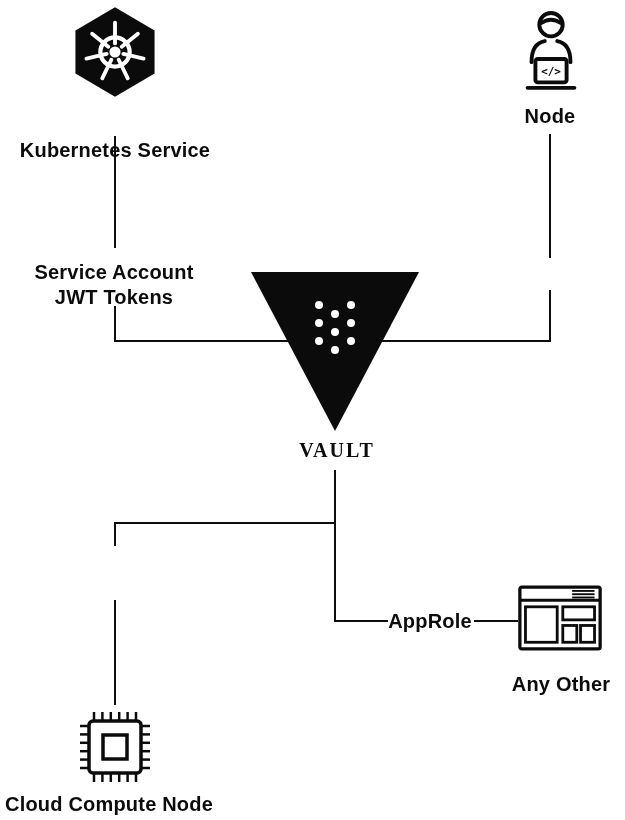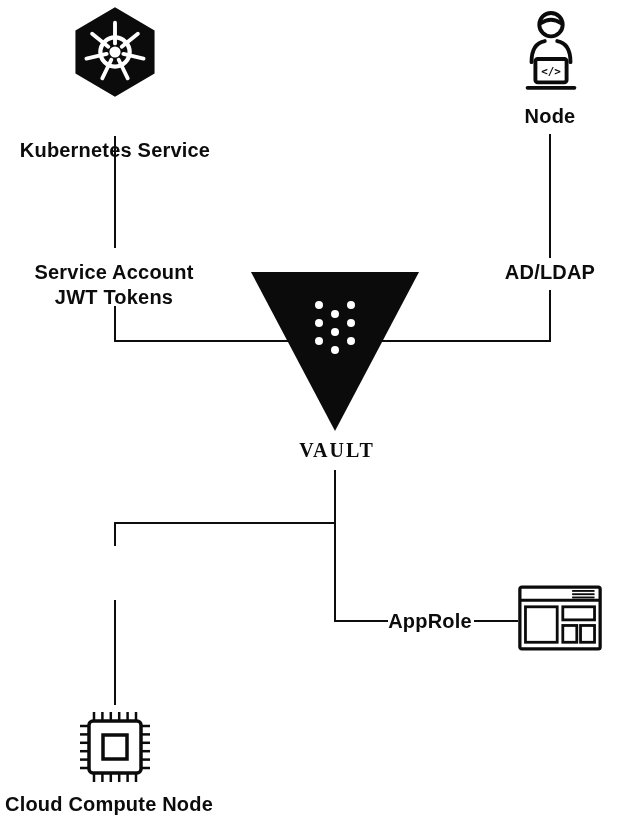--- a/index.html
+++ b/index.html
@@ -152,25 +152,25 @@
 
   <div class="label" style="left:115px; top:104px;margin-top:34px;">Kubernetes Service</div>
 
   <div class="label" style="left:550px; top:104px;">Node</div>
 
   <div class="label" style="left:114px; top:252px;margin-top:8px;">
     <span>Service Account</span>
     <span>JWT Tokens</span>
   </div>
 
-  <div class="label" style="left:550px; top:260px;">AD/LDAP</div>
 
   <div class="label vault-label" style="left:337px; top:438px;font-family:Liberation Serif, serif;">VAULT</div>
 
 
   <div class="label" style="left:430px; top:609px;">AppRole</div>
 
   <div class="label" style="left:561px; top:672px;">
+    <span>Any Other</span>
   </div>
 
   <div class="label" style="left:109px; top:792px;">Cloud Compute Node</div>
 
 </div>
 
 </body></html>

